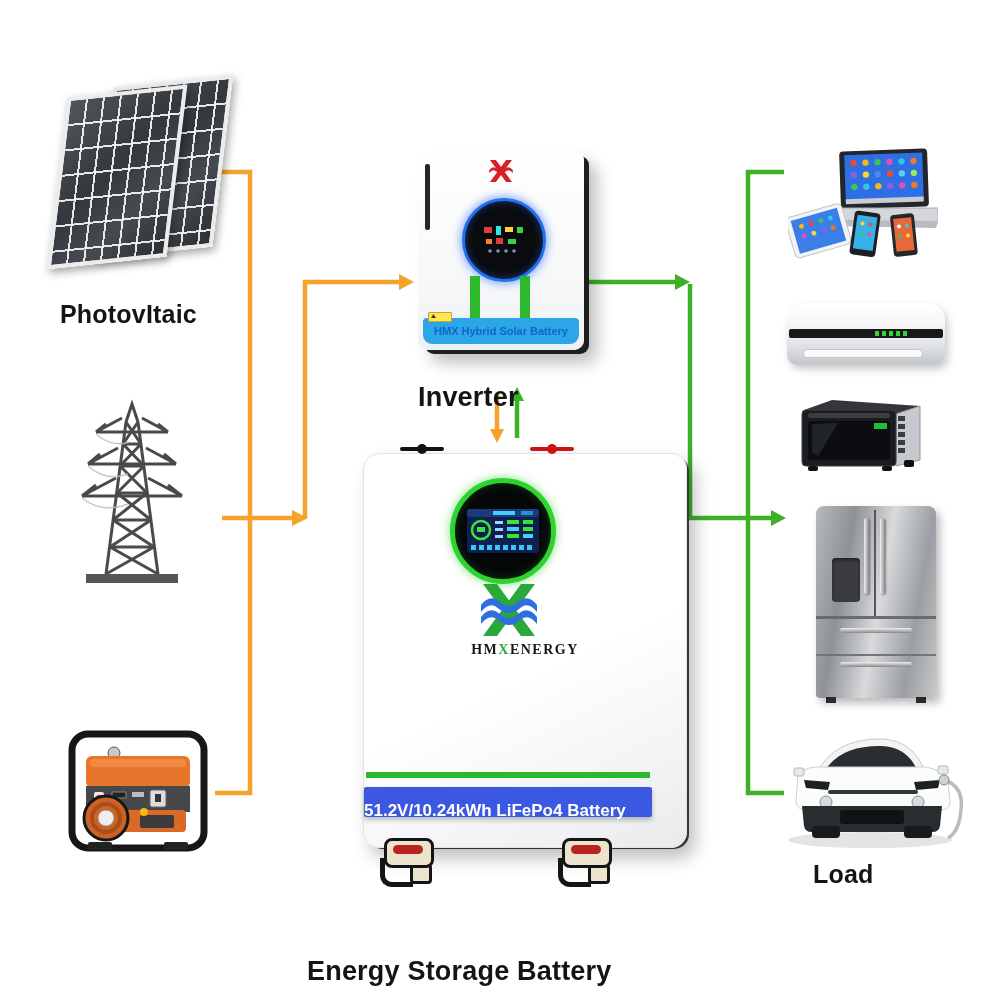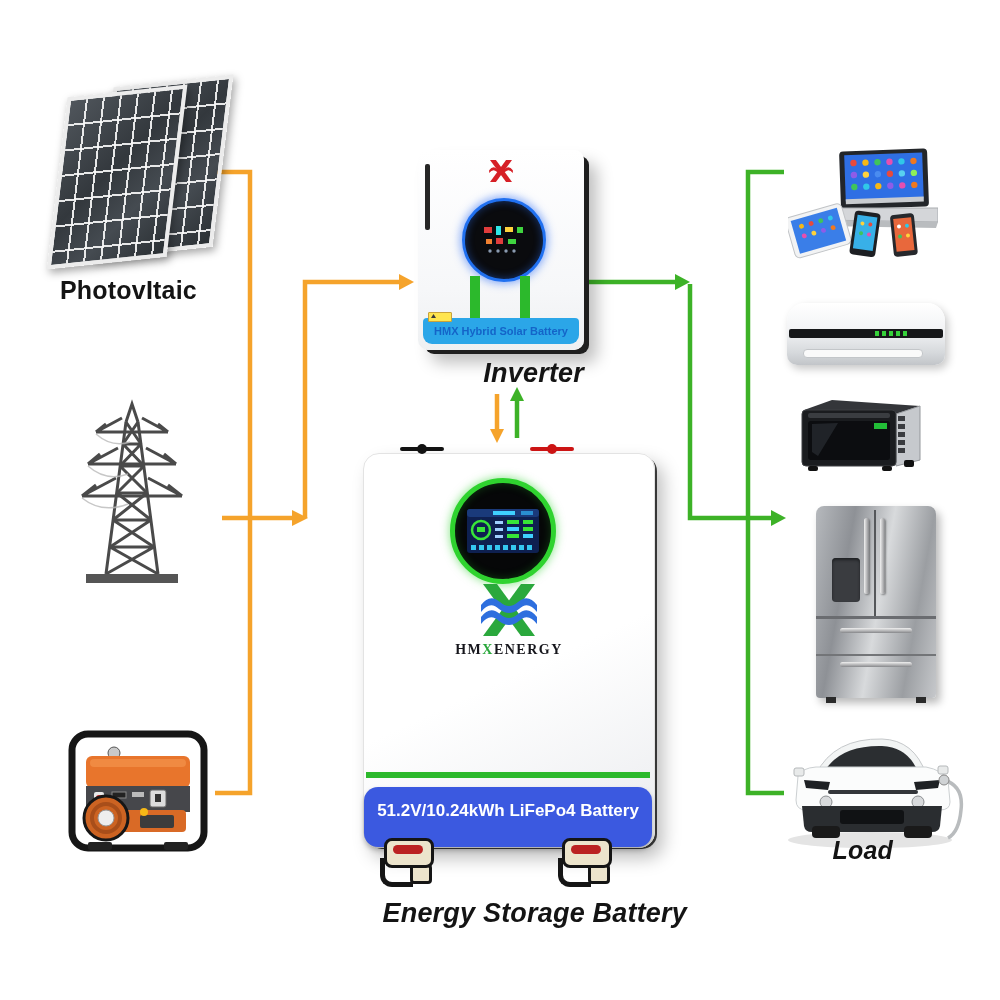--- a/index.html
+++ b/index.html
@@ -6,22 +6,22 @@
   .stage{position:relative;width:1000px;height:1000px;background:#ffffff;overflow:hidden;
          font-family:"Liberation Sans",sans-serif;color:#111;}
   .abs{position:absolute;}
   
   #wires{position:absolute;left:0;top:0;width:1000px;height:1000px;z-index:1;}
   .w-orange{stroke:var(--arrow-orange);stroke-width:4.5;fill:none;}
   .h-orange{fill:var(--arrow-orange);stroke:none;}
   .w-green{stroke:var(--arrow-green);stroke-width:4.5;fill:none;}
   .h-green{fill:var(--arrow-green);stroke:none;}
   
-  .lbl{position:absolute;z-index:3;font-weight:600;color:#141414;letter-spacing:.2px;}
-  .lbl.c{text-align:right;font-style:italic;}
+  .lbl{position:absolute;z-index:3;font-weight:600;color:#141414;letter-spacing:.2px;margin-top:24px;}
+  .lbl.c{text-align:left;}
   
   .pv{left:55px;top:82px;width:160px;height:185px;z-index:2;}
   .pv-panel{position:absolute;width:112px;height:162px;border:4px solid #ececec;
     background:
       repeating-linear-gradient(to right, transparent 0 15px, rgba(250,250,250,.9) 15px 17px),
       repeating-linear-gradient(to bottom, transparent 0 23px, rgba(250,250,250,.9) 23px 25px),
       linear-gradient(135deg,#50565c 0%,#33383d 45%,#454b51 70%,#2b3034 100%);
     box-shadow:3px 4px 8px rgba(0,0,0,.35);}
   .pv-back{left:48px;top:0;transform:skewY(-6deg) skewX(-7deg);}
   .pv-front{left:2px;top:10px;transform:skewY(-6deg) skewX(-7deg);}
@@ -38,37 +38,37 @@
   .inv-stripe{position:absolute;width:10px;height:48px;top:126px;background:var(--stripe-green);}
   .inv-band{position:absolute;left:5px;top:168px;width:156px;height:26px;border-radius:4px 4px 9px 9px;
     background:var(--inverter-band-blue);text-align:center;line-height:26px;
     font-size:11px;font-weight:bold;color:var(--inverter-band-text);}
   .inv-warn{position:absolute;left:10px;top:162px;width:22px;height:8px;background:#ffe54f;
     border:1px solid #c9a23a;border-radius:1px;z-index:1;}
   .inv-warn span{display:block;width:5px;height:4px;margin:1px 0 0 2px;background:#3a3a3a;clip-path:polygon(50% 0,100% 100%,0 100%);}
   
   .bat{left:363px;top:453px;width:290px;height:393px;z-index:2;border-radius:16px;
     background:linear-gradient(155deg,#ffffff 55%,#f1f2f4 85%,#e8eaec 100%);
-    border:1px solid #e3e3e3;box-shadow:8px 10px 18px rgba(0,0,0,.26), 3px 2px 0 -1px #454545;}
+    border:1px solid #e3e3e3;box-shadow:8px 10px 18px rgba(0,0,0,.26), 3px 2px 0 -1px #454545;padding-left:32px;}
   .term{position:absolute;top:-7px;width:44px;height:4px;border-radius:2px;}
   .term i{position:absolute;left:17px;top:-3px;width:10px;height:10px;border-radius:50%;}
   .term.blk,.term.blk i{background:#121212;}
   .term.red,.term.red i{background:#cc1414;}
   .bat-disp{position:absolute;left:86px;top:24px;width:96px;height:96px;border-radius:50%;
     background:#060708;border:5px solid var(--display-ring-green);
     box-shadow:0 0 8px 1px rgba(45,210,45,.5), inset 0 0 10px rgba(45,210,45,.25);
     display:flex;align-items:center;justify-content:center;}
   .bat-logo{position:absolute;left:115px;top:130px;}
   .bat-brand{position:absolute;left:0;top:188px;width:100%;text-align:center;
     font-family:"Liberation Serif",serif;font-weight:bold;font-size:14px;letter-spacing:1.5px;color:#16161c;}
   .bat-brand .x{color:var(--logo-green);}
   .bat-stripe{position:absolute;left:2px;top:318px;width:284px;height:6px;background:var(--stripe-green);}
-  .bat-band{position:absolute;left:0px;top:333px;width:288px;height:60px;border-radius:14px;
+  .bat-band{position:absolute;left:0px;top:333px;width:288px;height:30px;border-radius:2px;
     background:var(--battery-band-blue);color:#fff;font-weight:bold;font-size:17px;
-    text-align:center;line-height:48px;box-shadow:0 3px 5px rgba(0,0,0,.25);}
+    text-align:left;line-height:48px;box-shadow:0 3px 5px rgba(0,0,0,.25);}
   .wheel{position:absolute;top:384px;width:56px;height:52px;}
   .wheel.w1{left:16px;} .wheel.w2{left:194px;}
   .wh-top{position:absolute;left:4px;top:0;width:44px;height:24px;background:#ece4cc;border:3px solid #151515;border-radius:8px;}
   .wh-red{position:absolute;left:13px;top:7px;width:30px;height:9px;background:#bb2222;border-radius:5px;}
   .wh-foot{position:absolute;left:0;top:20px;width:28px;height:24px;border:5px solid #151515;border-right:none;border-top:none;border-radius:0 0 0 12px;}
   .wh-swivel{position:absolute;left:30px;top:26px;width:16px;height:14px;background:#ece4cc;border:3px solid #151515;border-radius:4px;}
   
   .ac{left:787px;top:303px;width:158px;height:62px;z-index:2;border-radius:18px 18px 10px 10px;
     background:linear-gradient(180deg,#ffffff 0%,#f2f3f5 45%,#d6d9dc 80%,#c2c5c9 100%);
     box-shadow:3px 4px 8px rgba(0,0,0,.22);}
@@ -253,21 +253,21 @@
         <div class="wh-top"></div>
         <div class="wh-red"></div>
     </div>
     <div class="wheel w2">
       <div class="wh-foot"></div>
         <div class="wh-swivel"></div>
         <div class="wh-top"></div>
         <div class="wh-red"></div>
     </div>
   </div>
-  <div class="lbl c" style="left:307px;top:898px;width:380px;font-size:27px;">Energy Storage Battery</div>
+  <div class="lbl c" style="left:307px;top:932px;width:380px;font-size:27px;">Energy Storage Battery</div>
 
   <svg class="abs svgbox" style="left:788px;top:148px;" width="150" height="118" viewBox="0 0 150 118">
     <g transform="rotate(-2 95 30)">
       <rect x="52" y="2" width="88" height="58" rx="4" fill="#23262a"></rect>
       <rect x="57" y="6" width="78" height="46" fill="#2f6fe4"></rect>
       <g>
         <circle cx="66" cy="14" r="3.2" fill="#e84a3c"></circle>
           <circle cx="78" cy="14" r="3.2" fill="#f6b817"></circle>
           <circle cx="90" cy="14" r="3.2" fill="#3fc45a"></circle>
           <circle cx="102" cy="14" r="3.2" fill="#e64fb0"></circle>
@@ -372,15 +372,15 @@
     <circle cx="48" cy="80" r="6" fill="#d8dadc" stroke="#8a8d90"></circle>
     <circle cx="140" cy="80" r="6" fill="#d8dadc" stroke="#8a8d90"></circle>
     <path d="M24,84 L164,84 L162,104 Q161,110 154,110 L34,110 Q27,110 26,104 Z" fill="#2a2d30"></path>
     <rect x="62" y="88" width="64" height="14" rx="3" fill="#101214"></rect>
     <rect x="34" y="104" width="28" height="12" rx="4" fill="#1a1a1a"></rect>
     <rect x="126" y="104" width="28" height="12" rx="4" fill="#1a1a1a"></rect>
     <path d="M166,58 Q186,64 183,88 Q181,110 170,116" stroke="#b9bcbe" stroke-width="3.5" fill="none"></path>
     <circle cx="166" cy="58" r="5" fill="#d0d3d5" stroke="#888"></circle>
   </svg>
 
-  <div class="lbl c" style="left:773px;top:836px;width:120px;font-size:25px;">Load</div>
+  <div class="lbl c" style="left:813px;top:836px;width:120px;font-size:25px;">Load</div>
 
 </div>
 
 </body></html>

